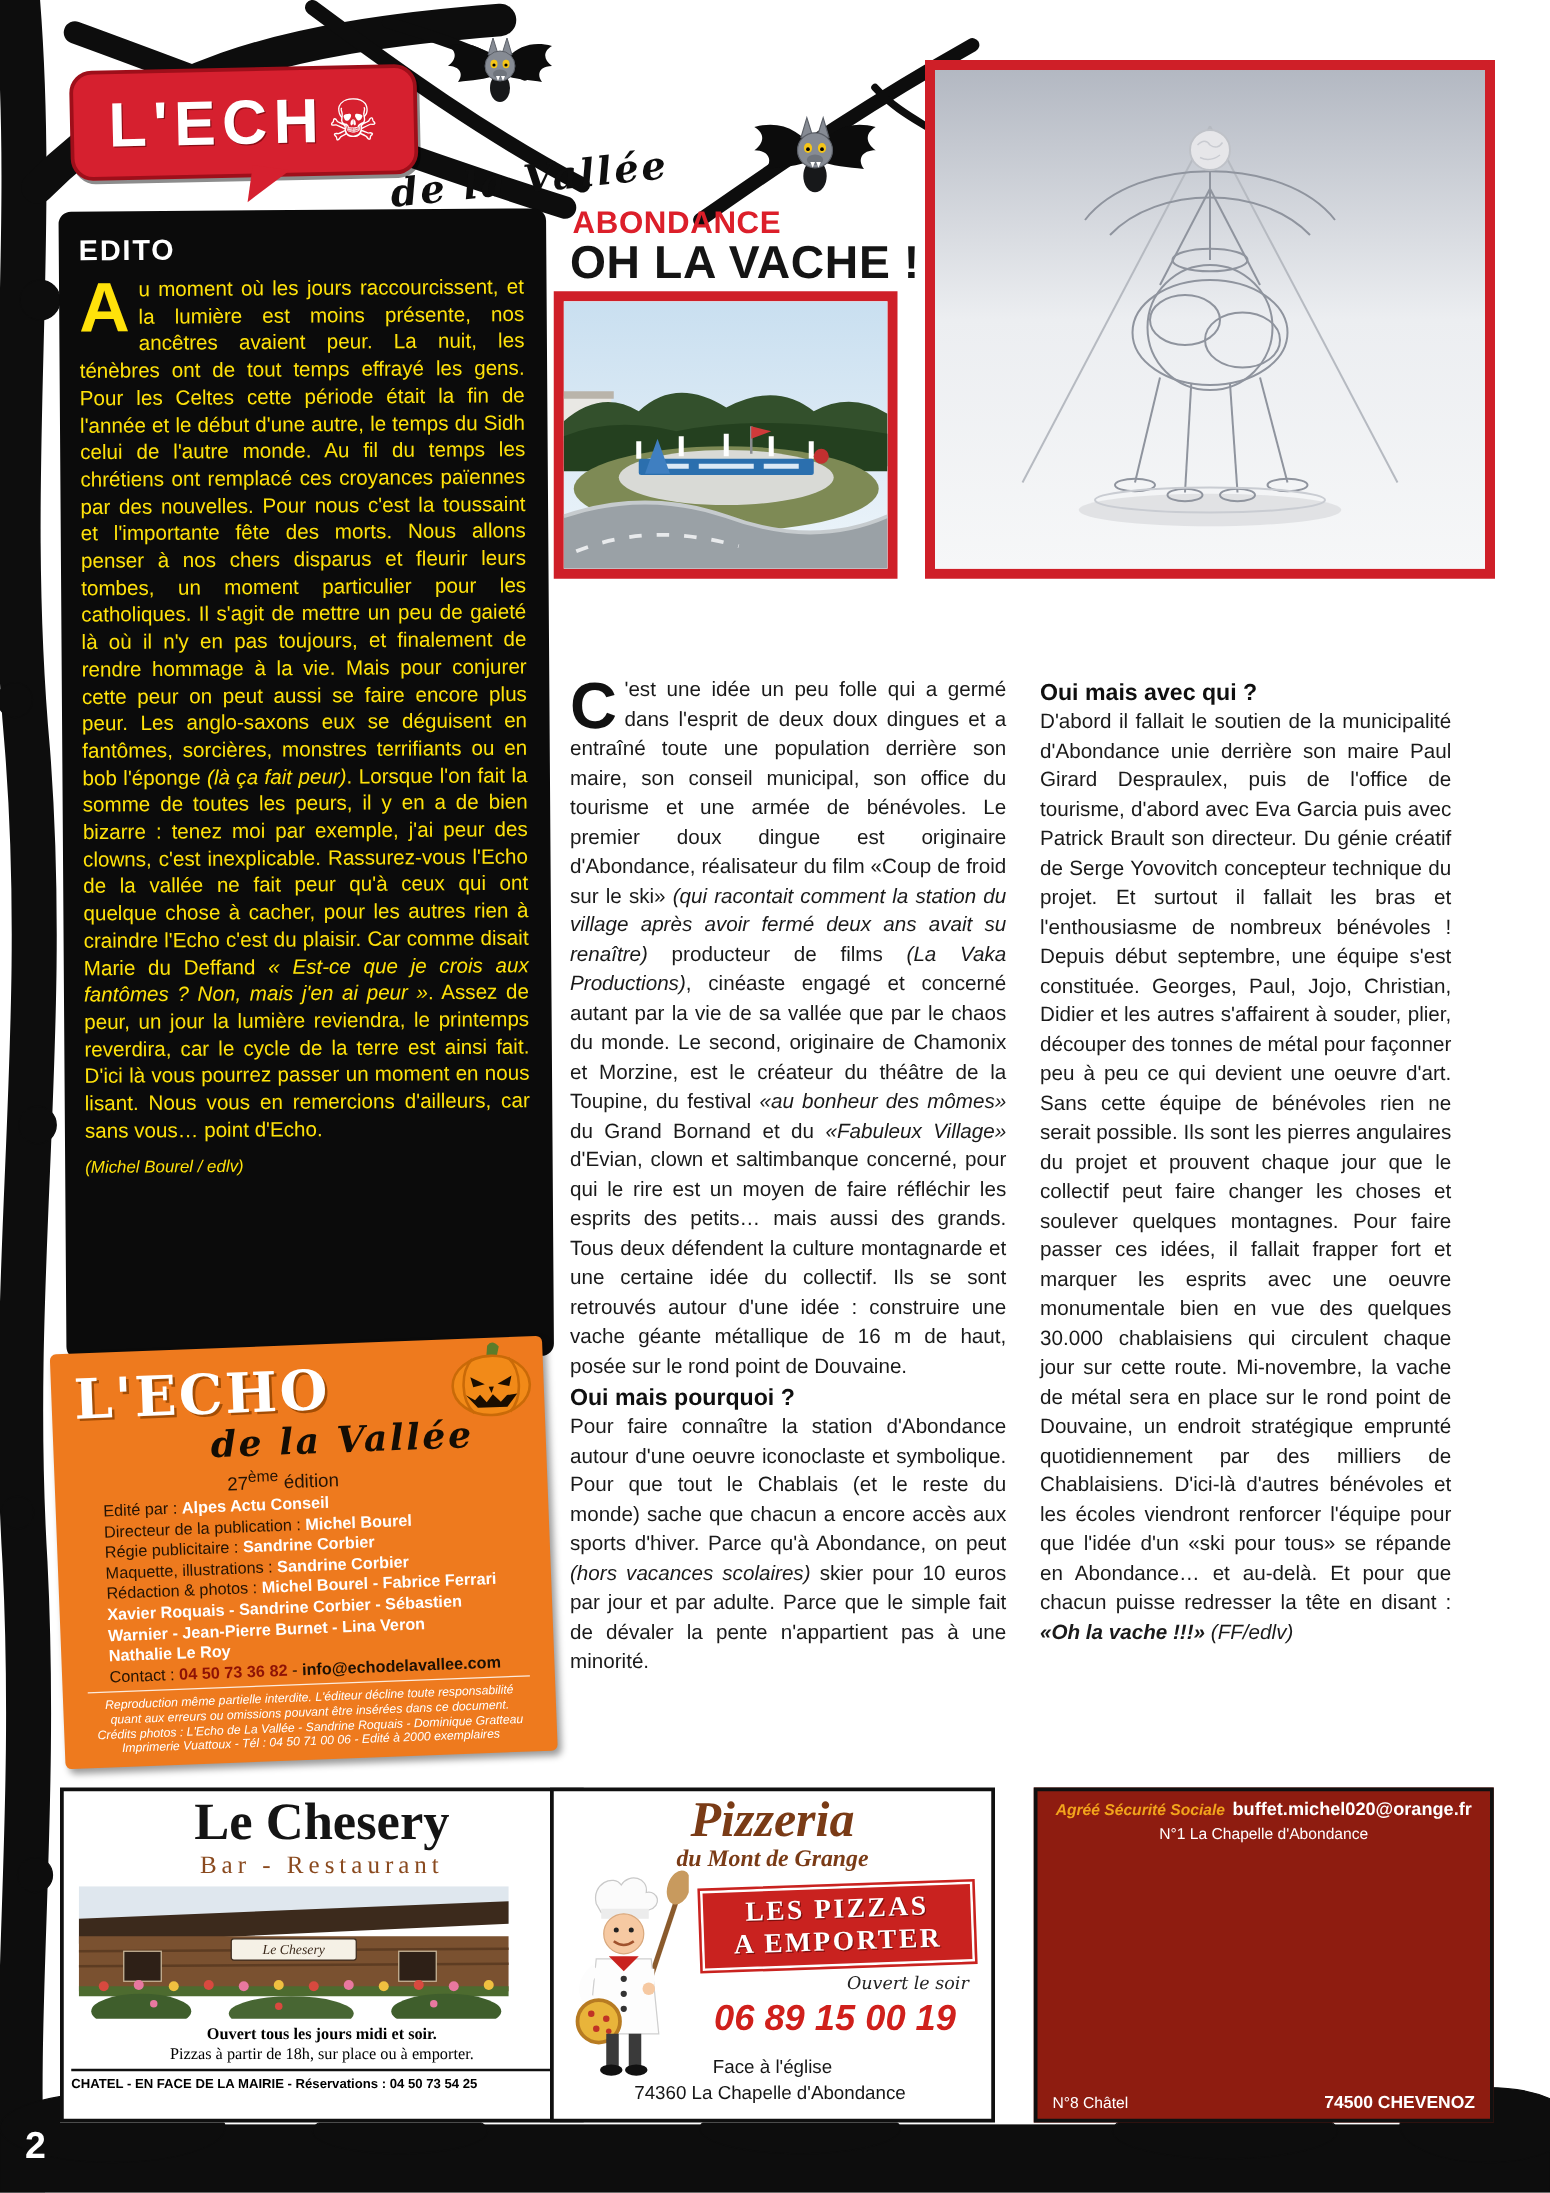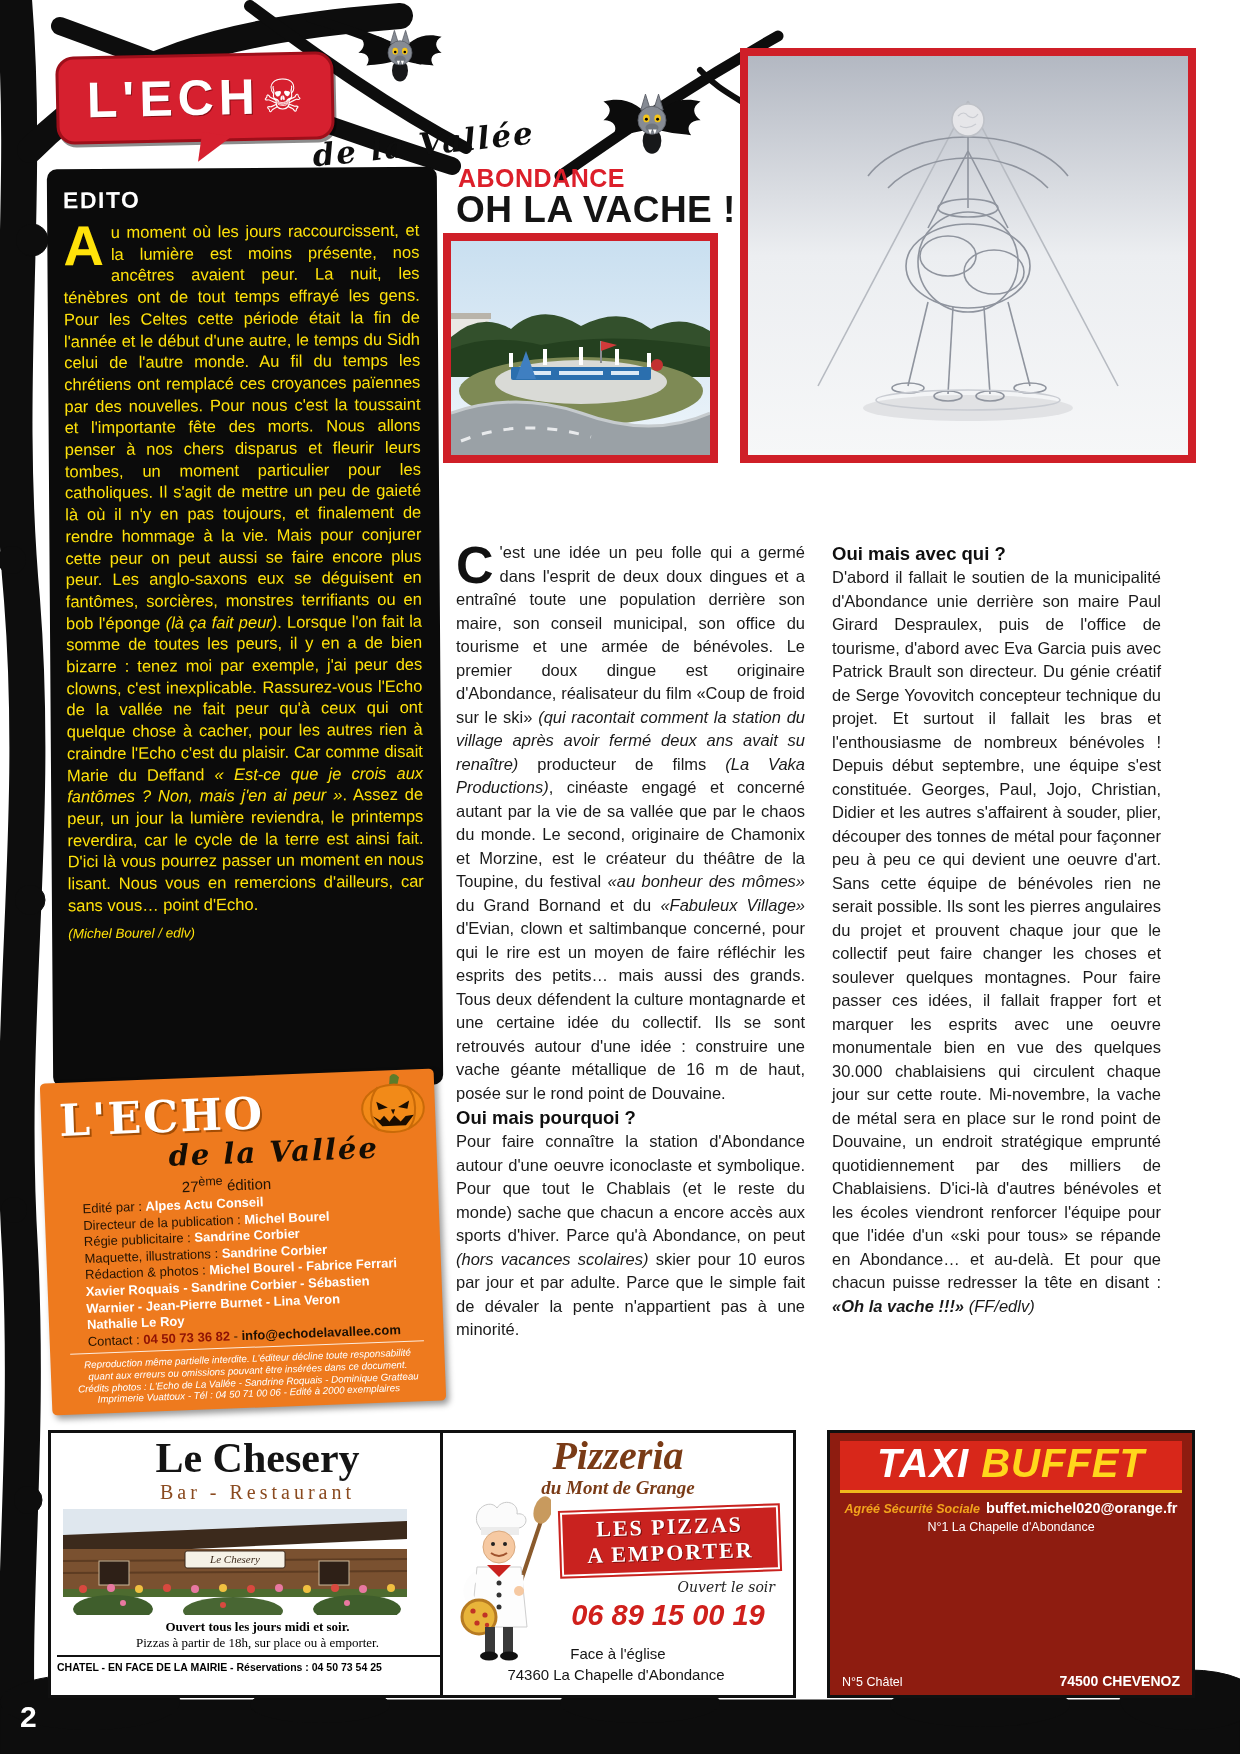--- a/index.html
+++ b/index.html
@@ -379,27 +379,24 @@
       <div>LES PIZZAS</div>
       <div>A EMPORTER</div>
     </div>
     <div class="pz-open">Ouvert le soir</div>
     <div class="pz-phone">06 89 15 00 19</div>
     <div class="pz-addr1">Face à l'église</div>
     <div class="pz-addr2">74360 La Chapelle d'Abondance</div>
   </section>
 
   <section class="ad taxi">
-    <div class="tx-banner">
-      <span class="tx-taxi">TAXI</span><span class="tx-buffet">BUFFET</span>
-    </div>
     <div class="tx-approval-row">
       <span class="tx-ap">Agréé Sécurité Sociale</span><span class="tx-em">buffet.michel020@orange.fr</span>
     </div>
     <div class="tx-loc1">N°1 La Chapelle d'Abondance</div>
     <div class="tx-bottom">
-      <span class="tx-loc2">N°5 Châtel</span>
+      <span class="tx-loc2">N°8 Châtel</span>
       <span class="tx-city">74500 CHEVENOZ</span>
     </div>
   </section>
 
   <div class="page-num">2</div>
 </div>
 
 </body></html>

